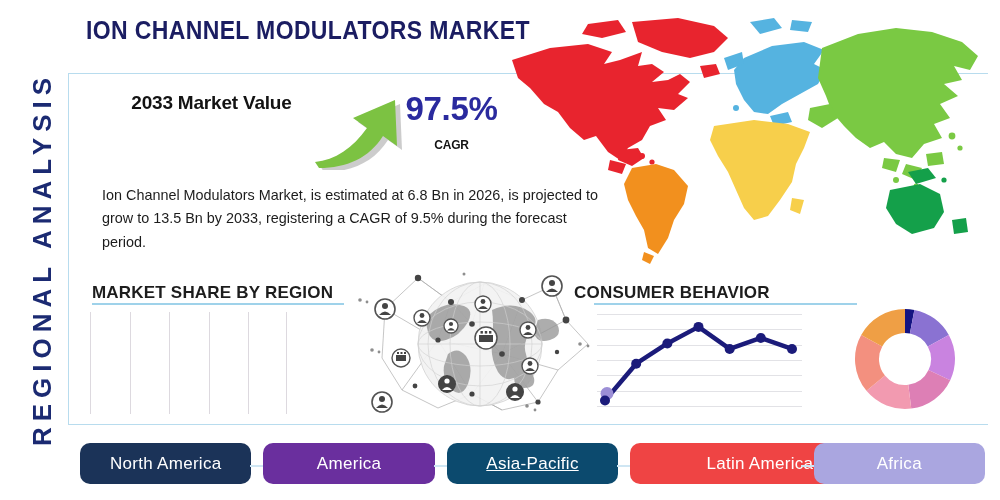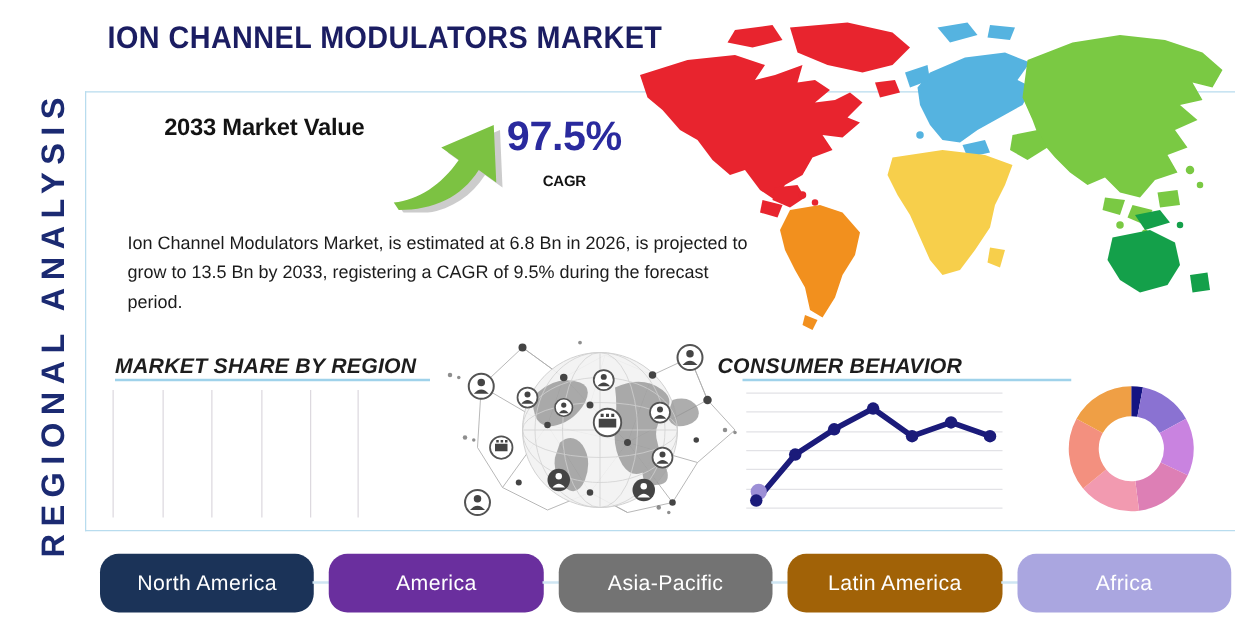--- a/index.html
+++ b/index.html
@@ -66,21 +66,20 @@
     position:absolute;left:90px;top:184px;width:505px;
     font-size:14.4px;line-height:1.62;color:#1c1c1c;margin-left:12px;
   }
 
   
   .sec-head{
     position:absolute;
     font-size:17px;font-weight:700;color:#1d1d1d;letter-spacing:.2px;
     font-family:"Liberation Sans Narrow","Liberation Sans",sans-serif;
     white-space:nowrap;
-    font-style:italic;
   }
   .sec-rule{position:absolute;height:2px;background:#9fd2ea;}
 
   
   .bars{position:absolute;left:90px;top:312px;width:198px;height:102px;}
   .bars .grid{position:absolute;inset:0;}
   .bars .grid i{position:absolute;top:0;bottom:0;width:1px;background:#ddd9df;}
   .bar-row{position:absolute;left:0;height:11px;}
   .bar{height:100%;border-radius:1px;}
 
@@ -90,21 +89,21 @@
   
   .linechart{position:absolute;left:597px;top:308px;width:205px;height:106px;}
   .linechart .hgrid{position:absolute;left:0;right:0;height:1px;background:#e2e2e6;}
 
   
   .donut{position:absolute;left:853px;top:307px;width:104px;height:104px;}
 
   
   .chips{position:absolute;left:80px;top:443px;width:905px;height:47px;}
   .chip{
-    position:absolute;top:0;height:47px;border-radius:15px;
+    position:absolute;top:0;height:41px;border-radius:10px;
     display:flex;align-items:center;justify-content:center;
     color:#ffffff;font-size:17px;letter-spacing:.3px;
     font-family:"Liberation Sans Narrow","Liberation Sans",sans-serif;
     white-space:nowrap;
   }
   .chip-rule{position:absolute;top:22px;height:2px;background:#cfe6f3;}
 </style>
 </head>
 <body>
 
@@ -402,20 +401,20 @@
        L -4.776122516674677e-15 -26
        A 26 26 0 0 0 -22.783973681140452 -12.525595526644599 Z" fill="#ef9f45"></path>
       </g>
   </svg>
 
   <div class="chips">
       <div class="chip" style="left: 0px; width: 171.4px; background: rgb(27, 51, 88);">North America</div>
       <div class="chip-rule" style="left: 170.4px; width: 14px;"></div>
       <div class="chip" style="left: 183.4px; width: 171.4px; background: rgb(106, 47, 158);">America</div>
       <div class="chip-rule" style="left: 353.8px; width: 14px;"></div>
-      <div class="chip" style="left: 366.8px; width: 171.4px; background: #737373;">Asia-Pacific</div>
+      <div class="chip" style="left: 366.8px; width: 171.4px; background: #0c4a6e; text-decoration: underline;">Asia-Pacific</div>
       <div class="chip-rule" style="left: 537.2px; width: 14px;"></div>
-      <div class="chip" style="left: 550.2px; width: 171.4px; background: #a16207;">Latin America</div>
+      <div class="chip" style="left: 550.2px; width: 171.4px; background: #ef4444; padding-left: 44px;">Latin America</div>
       <div class="chip-rule" style="left: 720.6px; width: 14px;"></div>
       <div class="chip" style="left: 733.6px; width: 171.4px; background: rgb(170, 166, 224);">Africa</div>
     </div>
 
 </div>
 
 </body></html>

